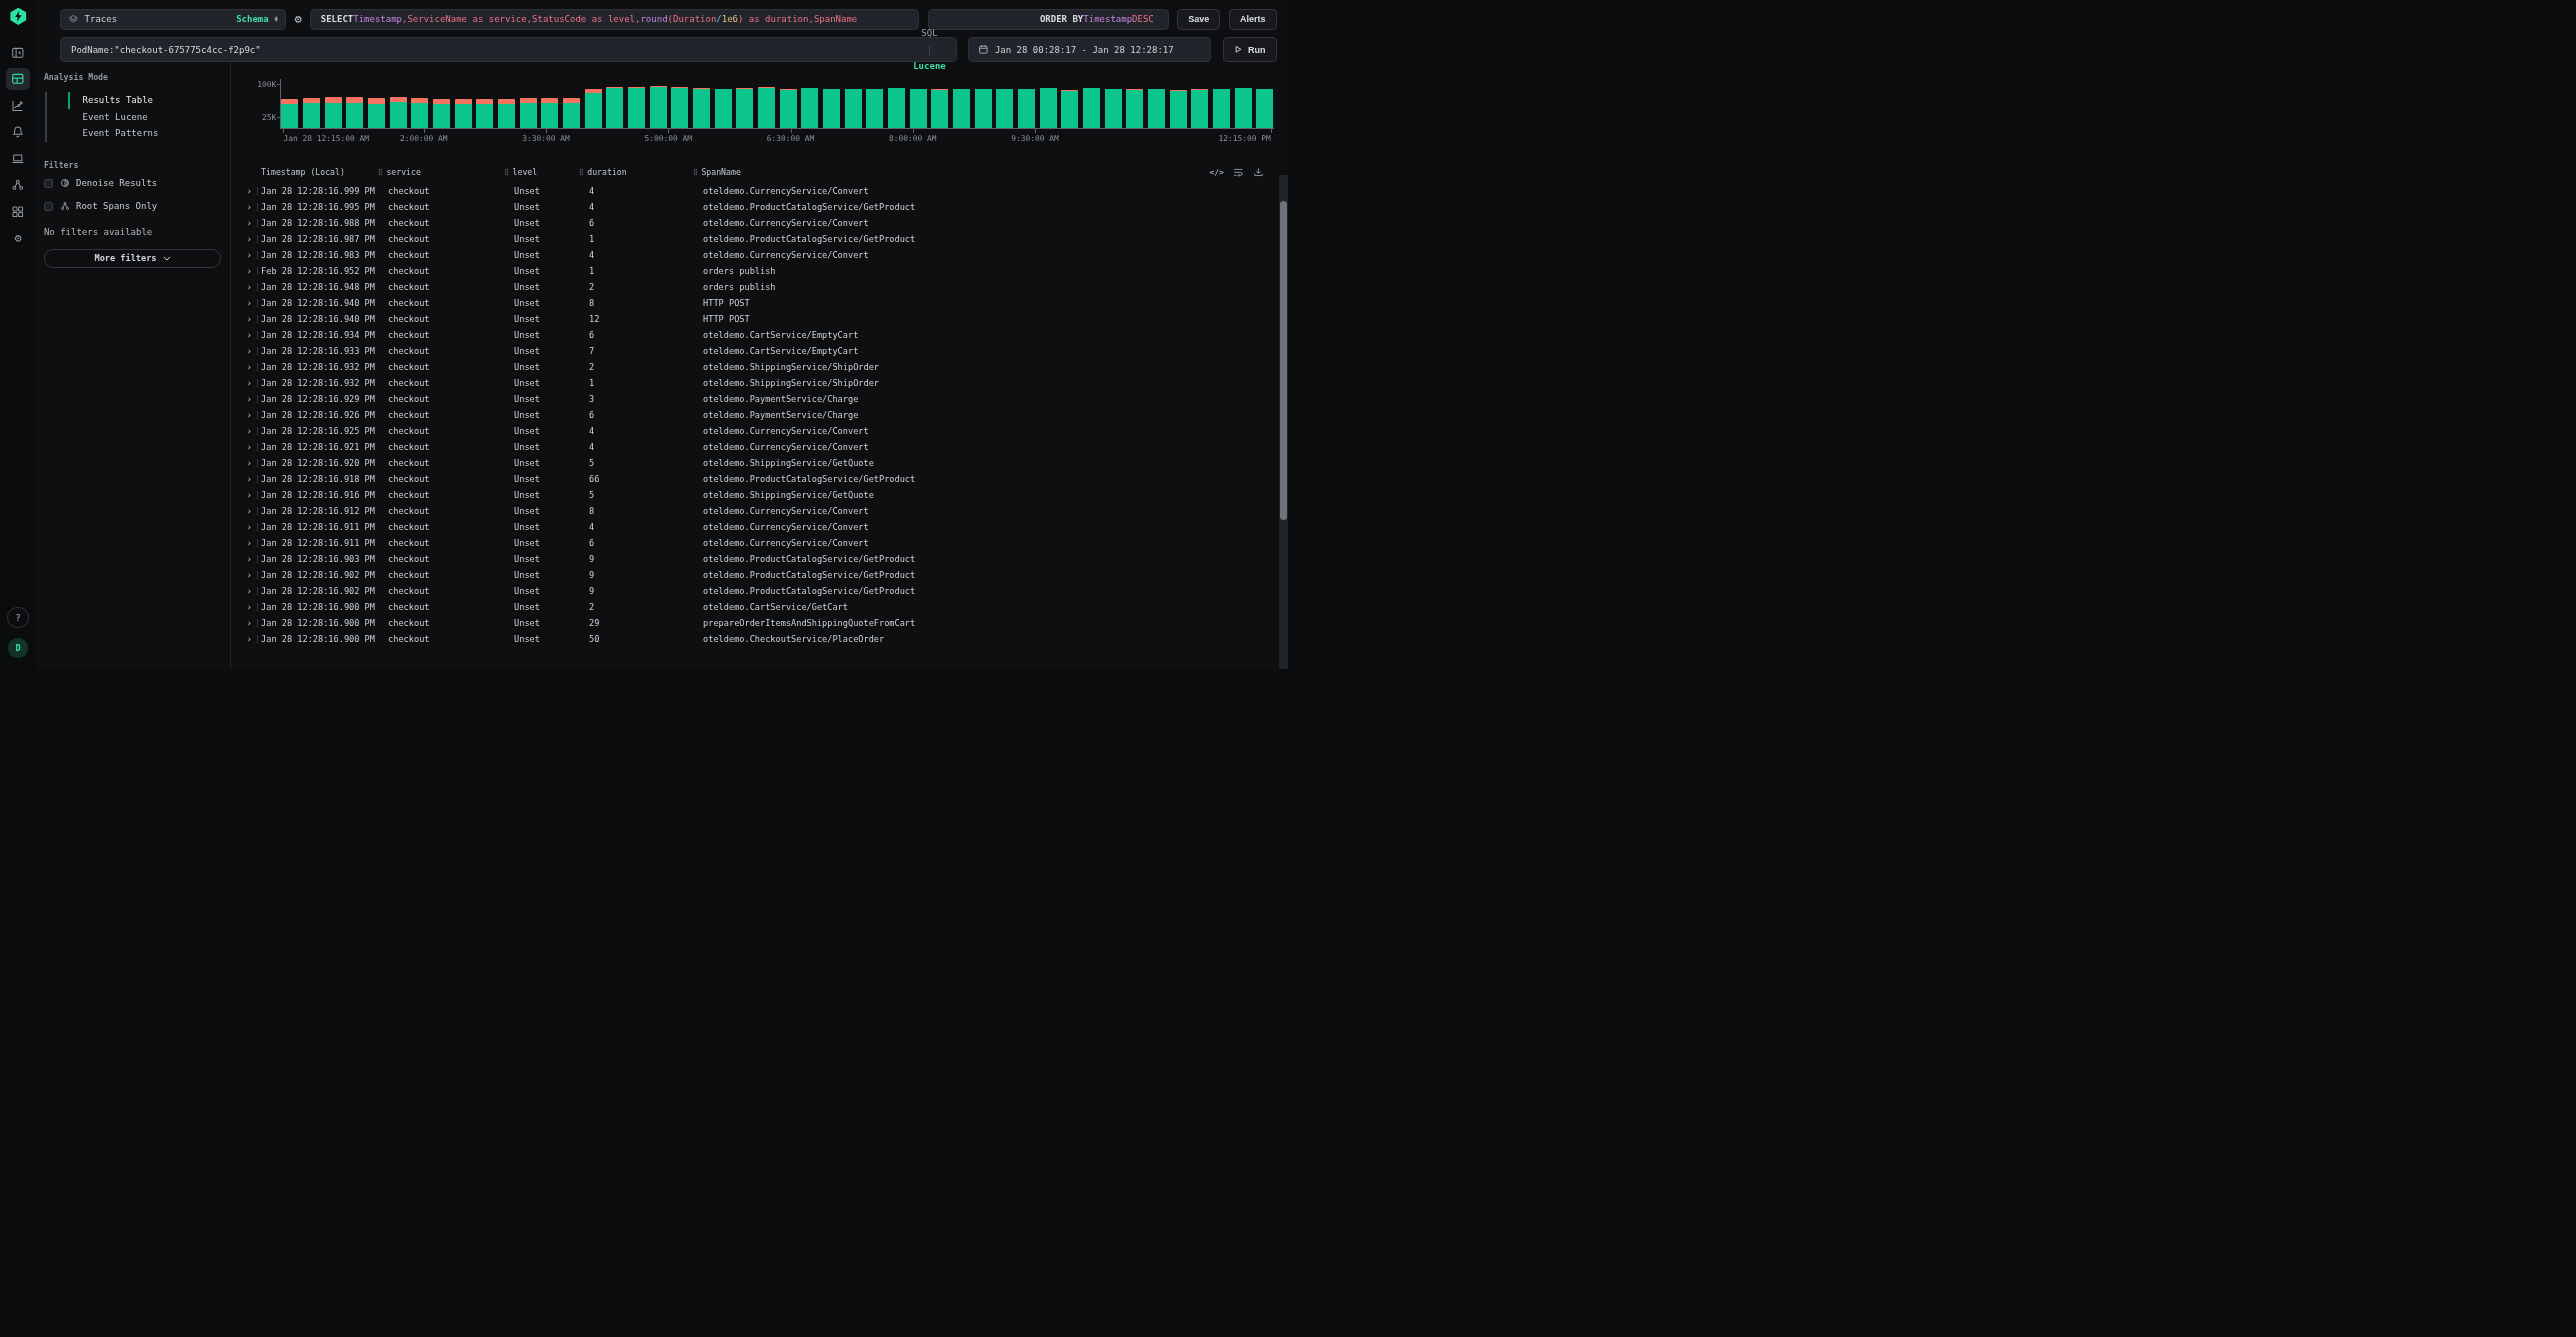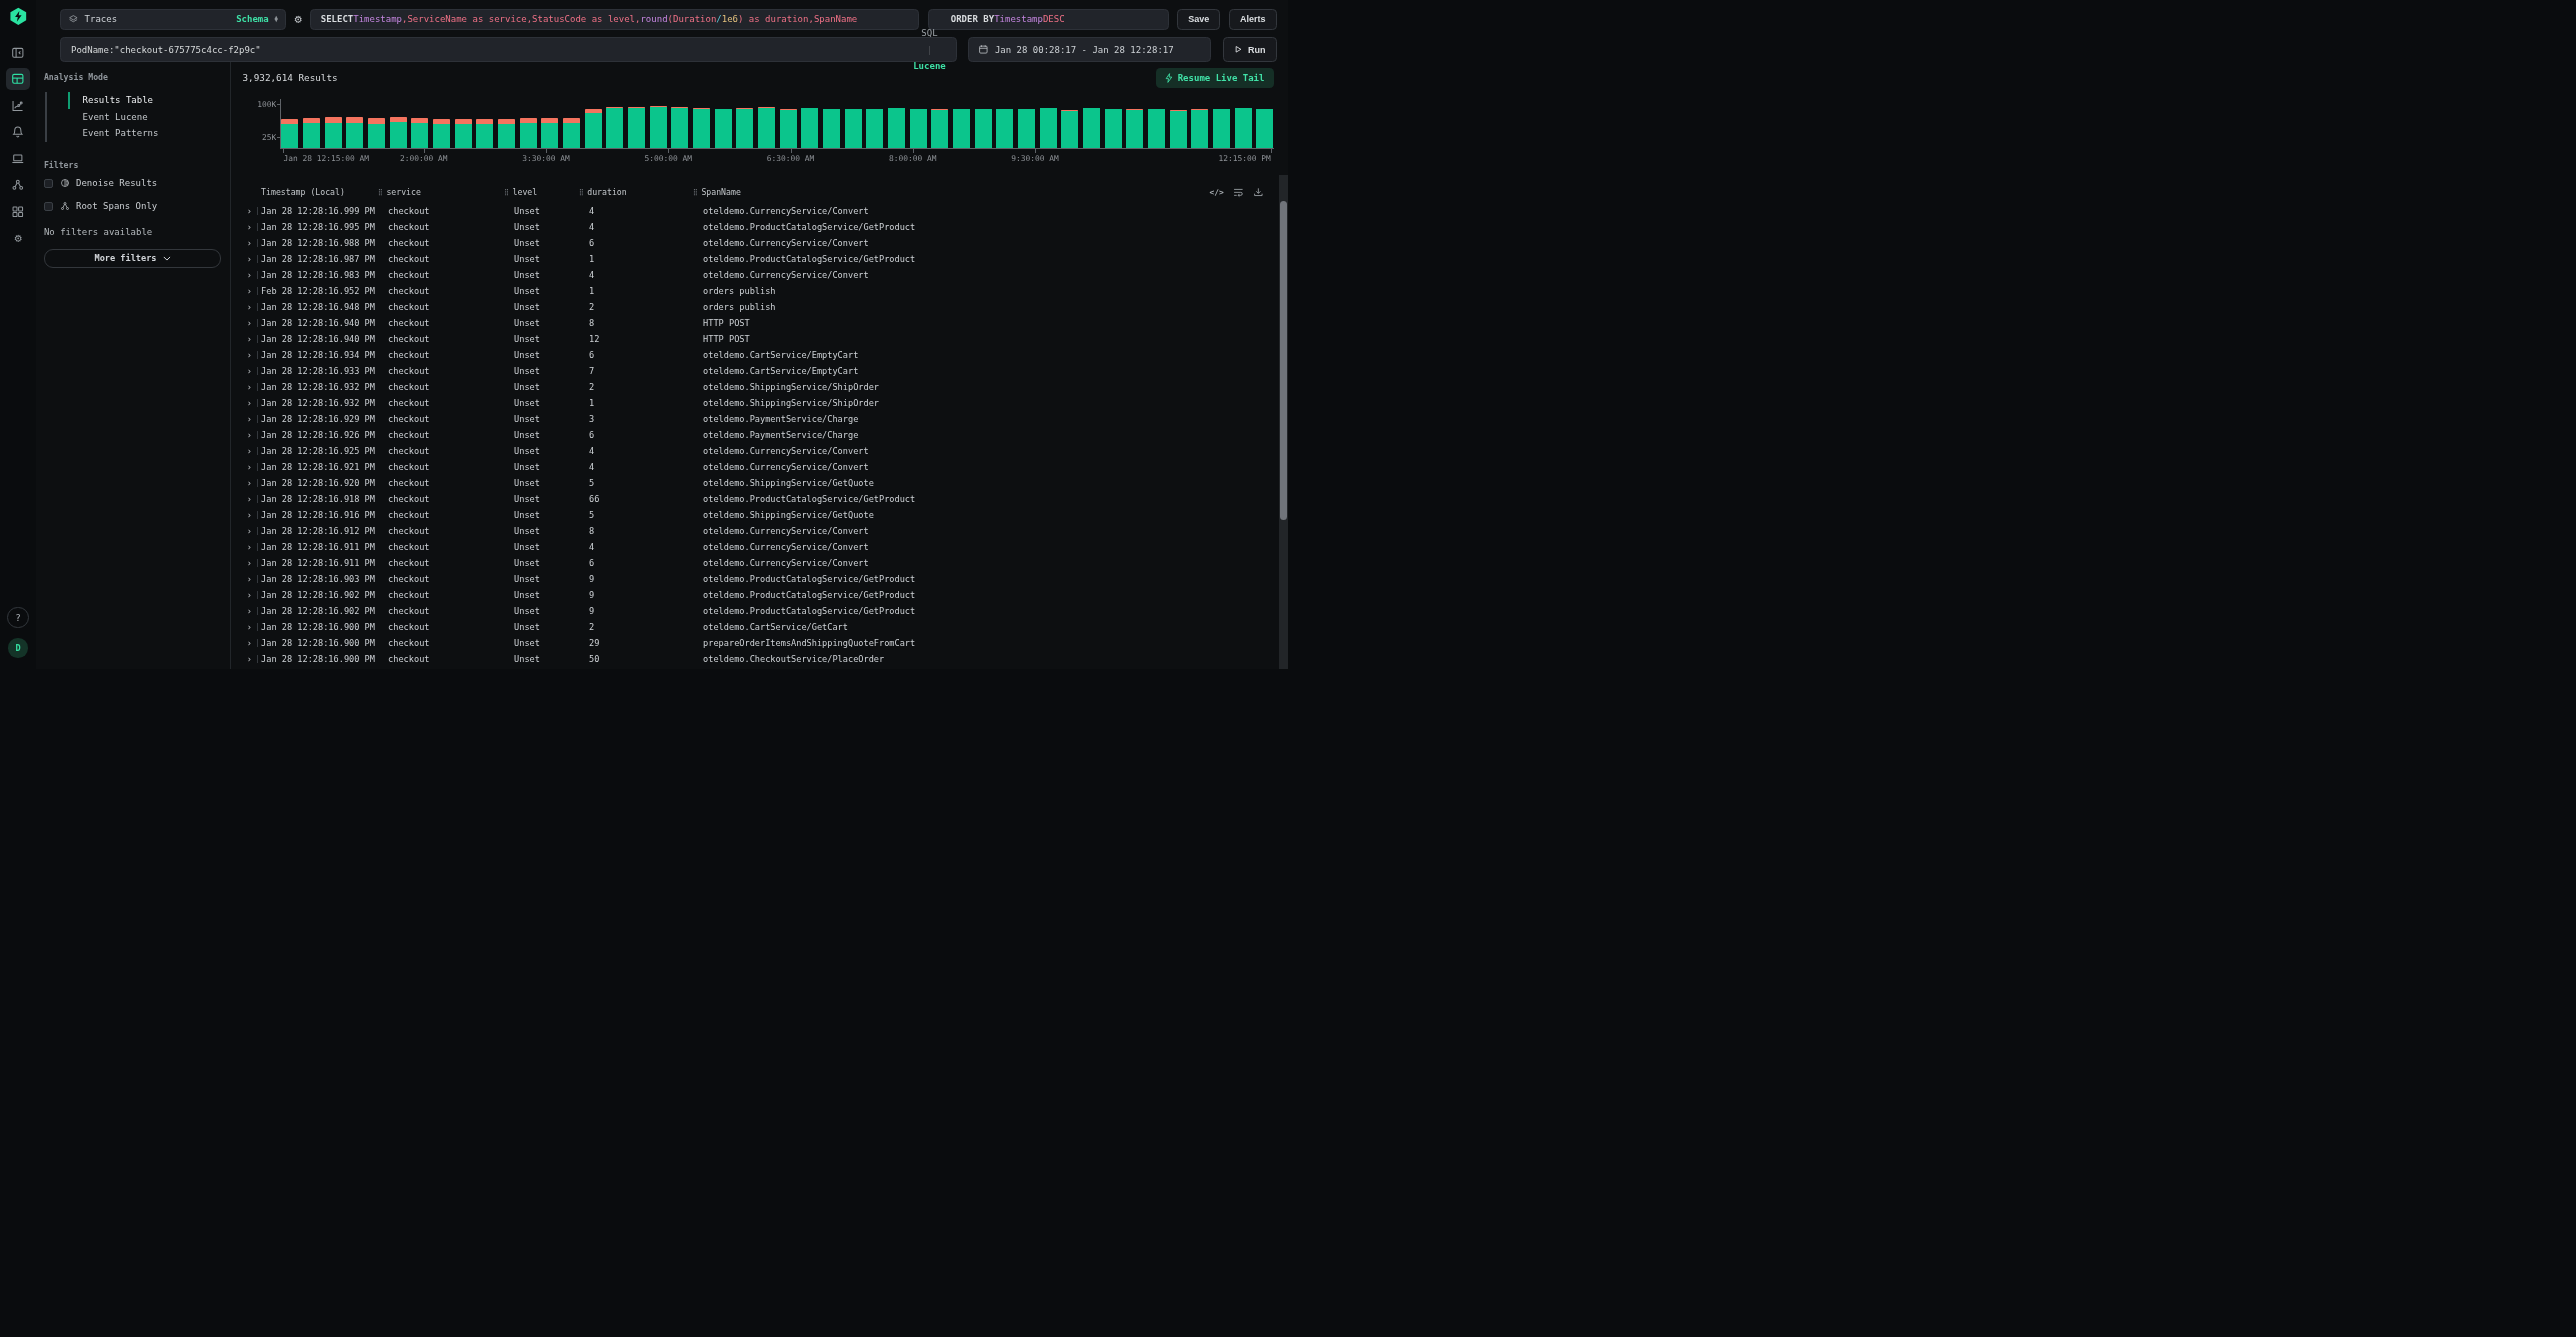--- a/index.html
+++ b/index.html
@@ -28,21 +28,21 @@
   .hrow { display:flex; align-items:center; }
   .hrow1 { height:21.5px; gap:8.6px; }
   .hrow2 { height:25px; gap:11.5px; margin-top:7.2px; }
   .box { background:#21242a; border:0.7px solid #2d3138; border-radius:4.3px; display:flex; align-items:center; height:100%; }
   .traces-box { width:226px; padding:0 7.2px; gap:5.7px; cursor:pointer; }
   .traces-label { flex:1; color:#cfd3d7; }
   .schema-label { color:#3ee0a6; font-weight:bold; }
   .updown { color:#8d9297; display:flex; flex-direction:column; line-height:3.6px; font-size:5.7px; }
   .gear-btn { color:#c0c4c8; font-size:12px; cursor:pointer; line-height:1; }
   .sql-box { flex:1; padding:0 9.3px; overflow:hidden; white-space:nowrap; cursor:text; }
-  .order-box { width:241px; padding:0 22px; overflow:hidden; white-space:nowrap; cursor:text; }
+  .order-box { width:241px; padding:0 14px; overflow:hidden; white-space:nowrap; cursor:text;justify-content:flex-end; }
   .tok-kw { color:#d8dbde; font-weight:bold; }
   .tok-ident { color:#c586e0; }
   .tok-field { color:#ef7186; }
   .tok-op { color:#5ac8da; }
   .tok-num { color:#e3c07d; }
   .btn { background:#17191d; border:0.7px solid #33373d; border-radius:4.3px; height:21.5px; padding:0 10px; color:#dcdfe2; font-weight:bold; font-size:9px; display:flex; align-items:center; gap:5.7px; cursor:pointer; }
 
   .search-box { flex:1; padding:0 10px; justify-content:space-between; cursor:text; }
   .search-query { color:#d6d9da; }
   .mode-toggle { display:flex; gap:6.4px; align-items:center;flex-direction:column; }
@@ -291,29 +291,20 @@
         <div class="no-filters">No filters available</div>
         <div class="more-filters">
           <span>More filters</span>
           <svg width="7.9" height="5" viewBox="0 0 12 8" fill="none" stroke="#d3d6da" stroke-width="1.6">
               <polyline points="1,1.5 6,6.5 11,1.5"></polyline>
             </svg>
         </div>
       </div>
 
       <div class="content">
-        <div class="results-row">
-          <span class="results-count">3,932,614 Results</span>
-          <button class="live-tail">
-            <svg width="7.9" height="10" viewBox="0 0 12 16" fill="none" stroke="#40e2a7" stroke-width="1.4" stroke-linejoin="round">
-                <polygon points="7,1 1.5,9 5.3,9 4.3,15 10.5,6.5 6.3,6.5"></polygon>
-              </svg>
-            <span>Resume Live Tail</span>
-          </button>
-        </div>
 
         <div class="chart">
           <div class="plot">
             <span class="ylabel" id="ylab0" style="top: calc(9.09091% - 4.3px);">100K</span>
             <span class="ylabel" id="ylab1" style="top: calc(77.2727% - 4.3px);">25K</span>
             <div class="ytick-dash" id="ydash0" style="top: 9.09091%;"></div>
             <div class="ytick-dash" id="ydash1" style="top: 77.2727%;"></div>
             <div class="bars" id="bars">
                 <div class="bar">
                   <div class="seg-err" style="height: 9.09091%; background: rgb(244, 116, 95);"></div>

